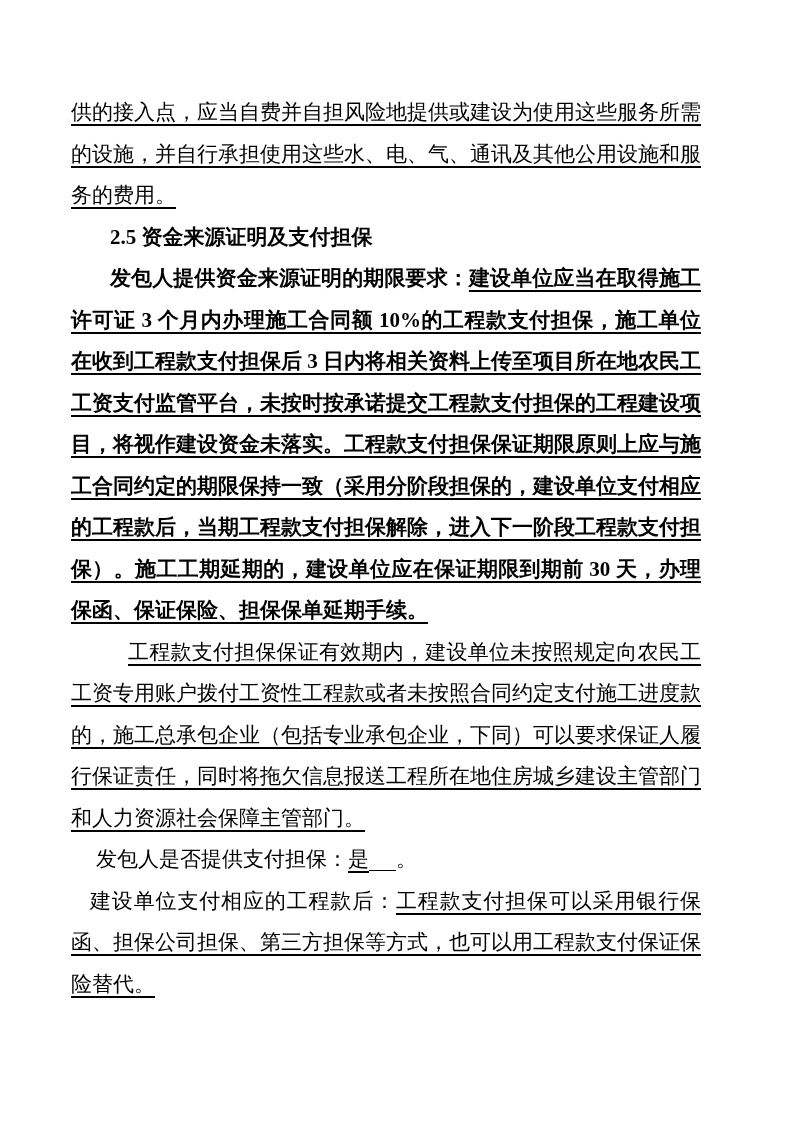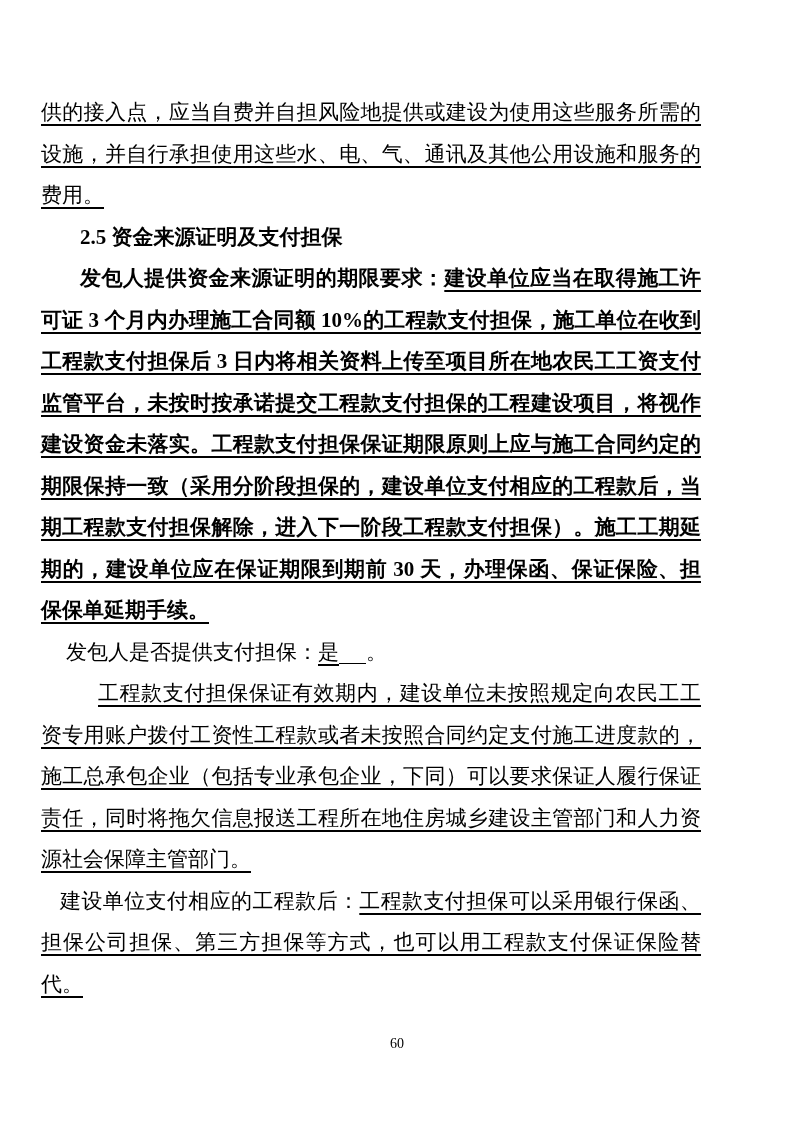--- a/index.html
+++ b/index.html
@@ -12,21 +12,21 @@
     height: 1122px;
     position: relative;
     overflow: hidden;
     font-family: "Liberation Serif", "DejaVu Serif", serif;
     color: #000000;
   }
   .page {
     position: absolute;
     inset: 0;
     box-sizing: border-box;
-    padding: 92px 93px 0 41px;
+    padding: 92px 93px 0 71px;
     background: #ffffff;
   }
   .para {
     margin: 0;
     font-size: 21px;
     line-height: 41.5px;
     text-align: justify;
     text-justify: inter-character;
     word-break: break-all;
   }
@@ -62,21 +62,20 @@
 <body>
 
 <div class="page">
 
   <p class="para"><span class="u">供的接入点，应当自费并自担风险地提供或建设为使用这些服务所需的设施，并自行承担使用这些水、电、气、通讯及其他公用设施和服务的费用。</span></p>
 
   <p class="para indent-2"><span>2.5 资金来源证明及支付担保</span></p>
 
   <p class="para indent-2 mt"><span>发包人提供资金来源证明的期限要求：</span><span class="u">建设单位应当在取得施工许可证 3 个月内办理施工合同额 10%的工程款支付担保，施工单位在收到工程款支付担保后 3 日内将相关资料上传至项目所在地农民工工资支付监管平台，未按时按承诺提交工程款支付担保的工程建设项目，将视作建设资金未落实。工程款支付担保保证期限原则上应与施工合同约定的期限保持一致（采用分阶段担保的，建设单位支付相应的工程款后，当期工程款支付担保解除，进入下一阶段工程款支付担保）。施工工期延期的，建设单位应在保证期限到期前 30 天，办理保函、保证保险、担保保单延期手续。</span></p>
 
+  <p class="para indent-3"><span class="u">工程款支付担保保证有效期内，建设单位未按照规定向农民工工资专用账户拨付工资性工程款或者未按照合同约定支付施工进度款的，施工总承包企业（包括专业承包企业，下同）可以要求保证人履行保证责任，同时将拖欠信息报送工程所在地住房城乡建设主管部门和人力资源社会保障主管部门。</span></p>
+
   <p class="para indent-d"><span>发包人是否提供支付担保：</span><span class="u">是</span><span class="blank"></span><span>。</span></p>
-
-  <p class="para indent-3"><span class="u">工程款支付担保保证有效期内，建设单位未按照规定向农民工工资专用账户拨付工资性工程款或者未按照合同约定支付施工进度款的，施工总承包企业（包括专业承包企业，下同）可以要求保证人履行保证责任，同时将拖欠信息报送工程所在地住房城乡建设主管部门和人力资源社会保障主管部门。</span></p>
 
   <p class="para indent-e"><span>建设单位支付相应的工程款后：</span><span class="u">工程款支付担保可以采用银行保函、担保公司担保、第三方担保等方式，也可以用工程款支付保证保险替代。</span></p>
 
-  <div class="footer">60</div>
 
 </div>
 
 </body></html>

